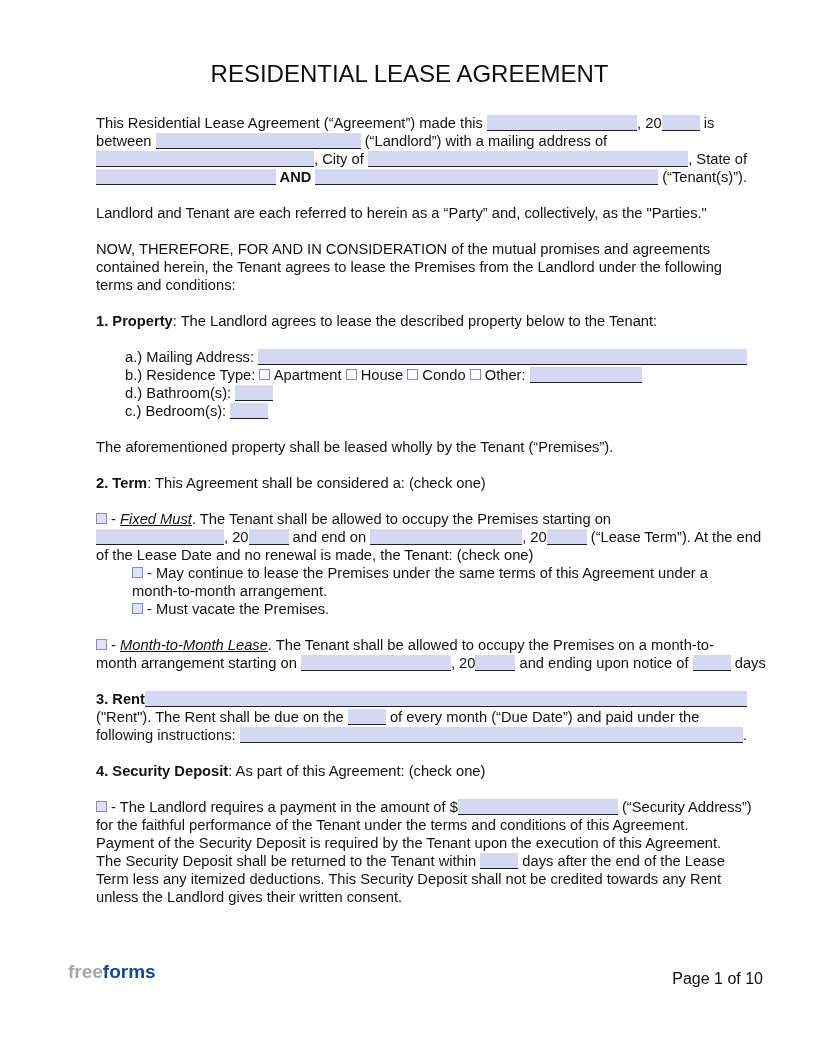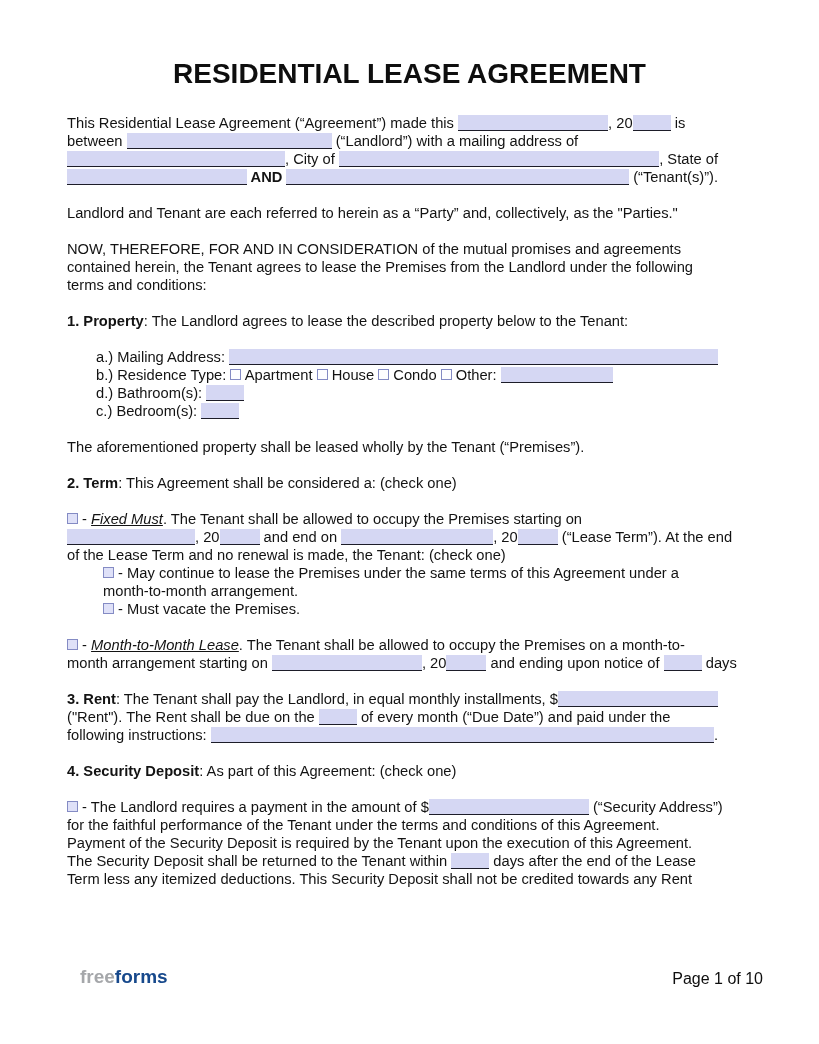--- a/index.html
+++ b/index.html
@@ -3,45 +3,45 @@
 <meta charset="utf-8">
 <style>
   html,body { margin:0; padding:0; background:#ffffff; }
   .page {
     position:relative; width:819px; height:1044px; background:#ffffff;
     font-family:"Liberation Sans", sans-serif; font-size:14.7px; line-height:18px;
     color:#131313; overflow:hidden;
   }
   .title {
     position:absolute; top:61px; left:0; width:100%; text-align:center;
-    font-size:28px; font-weight:bold; line-height:26px; color:#0e0e0e;
+    font-size:24px; font-weight:normal; line-height:26px; color:#0e0e0e;
   }
-  .doc { position:absolute; left:67px; top:114px; width:651px; }
+  .doc { position:absolute; left:96px; top:114px; width:651px; }
   .block { margin-bottom:18px; }
   .line { display:flex; white-space:pre; align-items:stretch; }
   .line > span { flex:0 0 auto; }
   .ind1 { padding-left:29px; }
   .ind2 { padding-left:36px; }
   .bold { font-weight:bold; }
   .iu { font-style:italic; text-decoration:underline; }
   .field {
     display:block; height:15px; background:#d5d7f3;
     border-bottom:1.5px solid #1d1d29;
     align-self:flex-end; margin-bottom:1px;
   }
   .field.grow { flex:1 1 auto; }
   .checkbox {
     display:block; width:11px; height:11px; box-sizing:border-box;
     border:1px solid #848bc4; align-self:center; margin-top:-2px;
   }
   .checkbox.filled { background:#dfe1f8; }
   .checkbox.empty  { background:#fdfdff; }
   .footer {
-    position:absolute; left:80px; right:56px; top:961px;
-    display:flex; justify-content:space-between; align-items:flex-end;
+    position:absolute; left:68px; right:56px; top:961px;
+    display:flex; justify-content:space-between; align-items:flex-start;
   }
   .logo { font-size:19px; font-weight:bold; line-height:22px; }
   .logo .free  { color:#a5a7aa; }
   .logo .forms { color:#17498c; }
   .pagenum { font-size:16px; margin-top:9px; color:#0e0e0e; }
 </style>
 </head>
 <body>
 
 <div class="page">
@@ -72,42 +72,43 @@
       </div>
       <div class="block">
         <div class="line"><span>The aforementioned property shall be leased wholly by the Tenant (“Premises”).</span></div>
       </div>
       <div class="block">
         <div class="line"><span class="bold">2. Term</span><span>: This Agreement shall be considered a: (check one)</span></div>
       </div>
       <div class="block">
         <div class="line"><span class="checkbox filled"></span><span> - </span><span class="iu">Fixed Must</span><span>. The Tenant shall be allowed to occupy the Premises starting on</span></div>
         <div class="line"><span class="field" style="width: 128px;"></span><span>, 20</span><span class="field" style="width: 40px;"></span><span> and end on </span><span class="field" style="width: 152px;"></span><span>, 20</span><span class="field" style="width: 40px;"></span><span> (“Lease Term”). At the end</span></div>
-        <div class="line"><span>of the Lease Term and no renewal is made, the Tenant: (check one)</span></div>
+        <div class="line"><span>of the Lease Date and no renewal is made, the Tenant: (check one)</span></div>
         <div class="line ind2"><span class="checkbox filled"></span><span> - May continue to lease the Premises under the same terms of this Agreement under a</span></div>
         <div class="line ind2"><span>month-to-month arrangement.</span></div>
         <div class="line ind2"><span class="checkbox filled"></span><span> - Must vacate the Premises.</span></div>
       </div>
       <div class="block">
         <div class="line"><span class="checkbox filled"></span><span> - </span><span class="iu">Month-to-Month Lease</span><span>. The Tenant shall be allowed to occupy the Premises on a month-to-</span></div>
         <div class="line"><span>month arrangement starting on </span><span class="field" style="width: 150px;"></span><span>, 20</span><span class="field" style="width: 40px;"></span><span> and ending upon notice of </span><span class="field" style="width: 38px;"></span><span> days</span></div>
       </div>
       <div class="block">
-        <div class="line"><span class="bold">3. Rent</span><span>: The Tenant shall pay the Landlord, in equal monthly installments, $</span><span class="field grow"></span></div>
+        <div class="line"><span class="bold">3. Rent</span><span class="field grow"></span></div>
         <div class="line"><span>("Rent"). The Rent shall be due on the </span><span class="field" style="width: 38px;"></span><span> of every month (“Due Date”) and paid under the</span></div>
         <div class="line"><span>following instructions: </span><span class="field grow"></span><span>.</span></div>
       </div>
       <div class="block">
         <div class="line"><span class="bold">4. Security Deposit</span><span>: As part of this Agreement: (check one)</span></div>
       </div>
       <div class="block">
         <div class="line"><span class="checkbox filled"></span><span> - The Landlord requires a payment in the amount of $</span><span class="field" style="width: 160px;"></span><span> (“Security Address”)</span></div>
         <div class="line"><span>for the faithful performance of the Tenant under the terms and conditions of this Agreement.</span></div>
         <div class="line"><span>Payment of the Security Deposit is required by the Tenant upon the execution of this Agreement.</span></div>
         <div class="line"><span>The Security Deposit shall be returned to the Tenant within </span><span class="field" style="width: 38px;"></span><span> days after the end of the Lease</span></div>
         <div class="line"><span>Term less any itemized deductions. This Security Deposit shall not be credited towards any Rent</span></div>
+        <div class="line"><span>unless the Landlord gives their written consent.</span></div>
       </div>
     </div>
   <div class="footer">
     <div class="logo"><span class="free">free</span><span class="forms">forms</span></div>
     <div class="pagenum">Page 1 of 10</div>
   </div>
 </div>
 
 </body></html>

